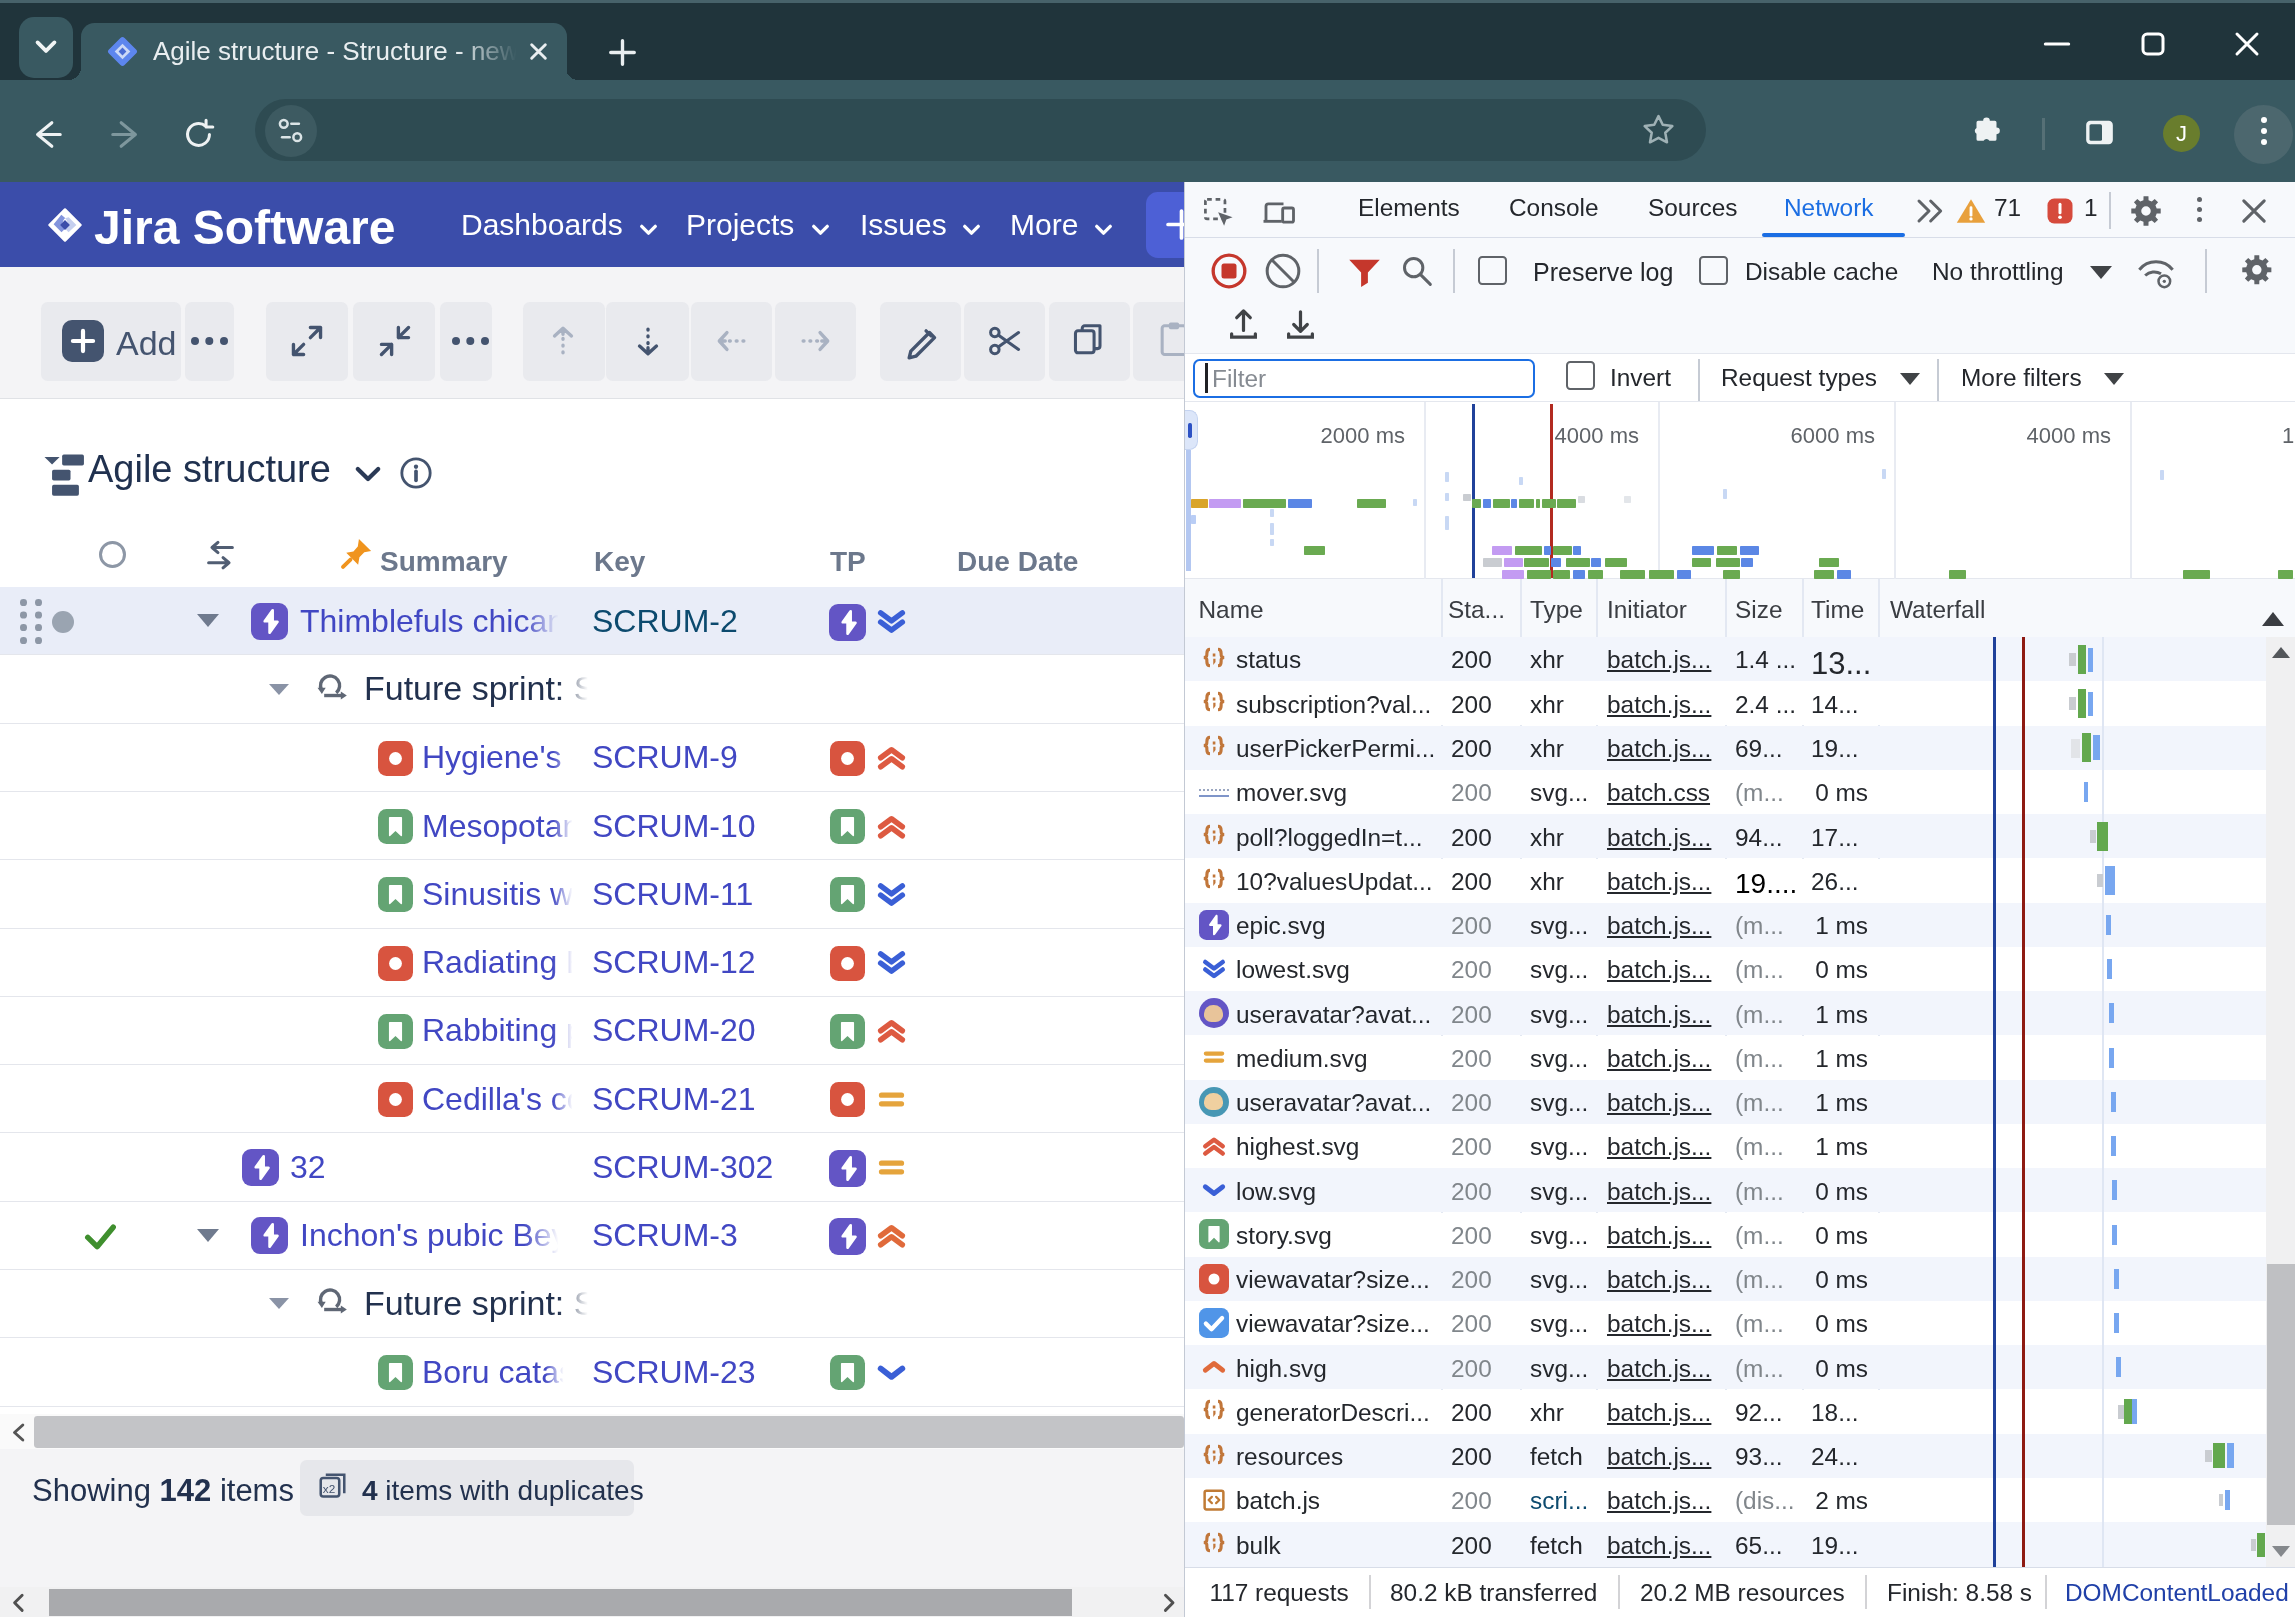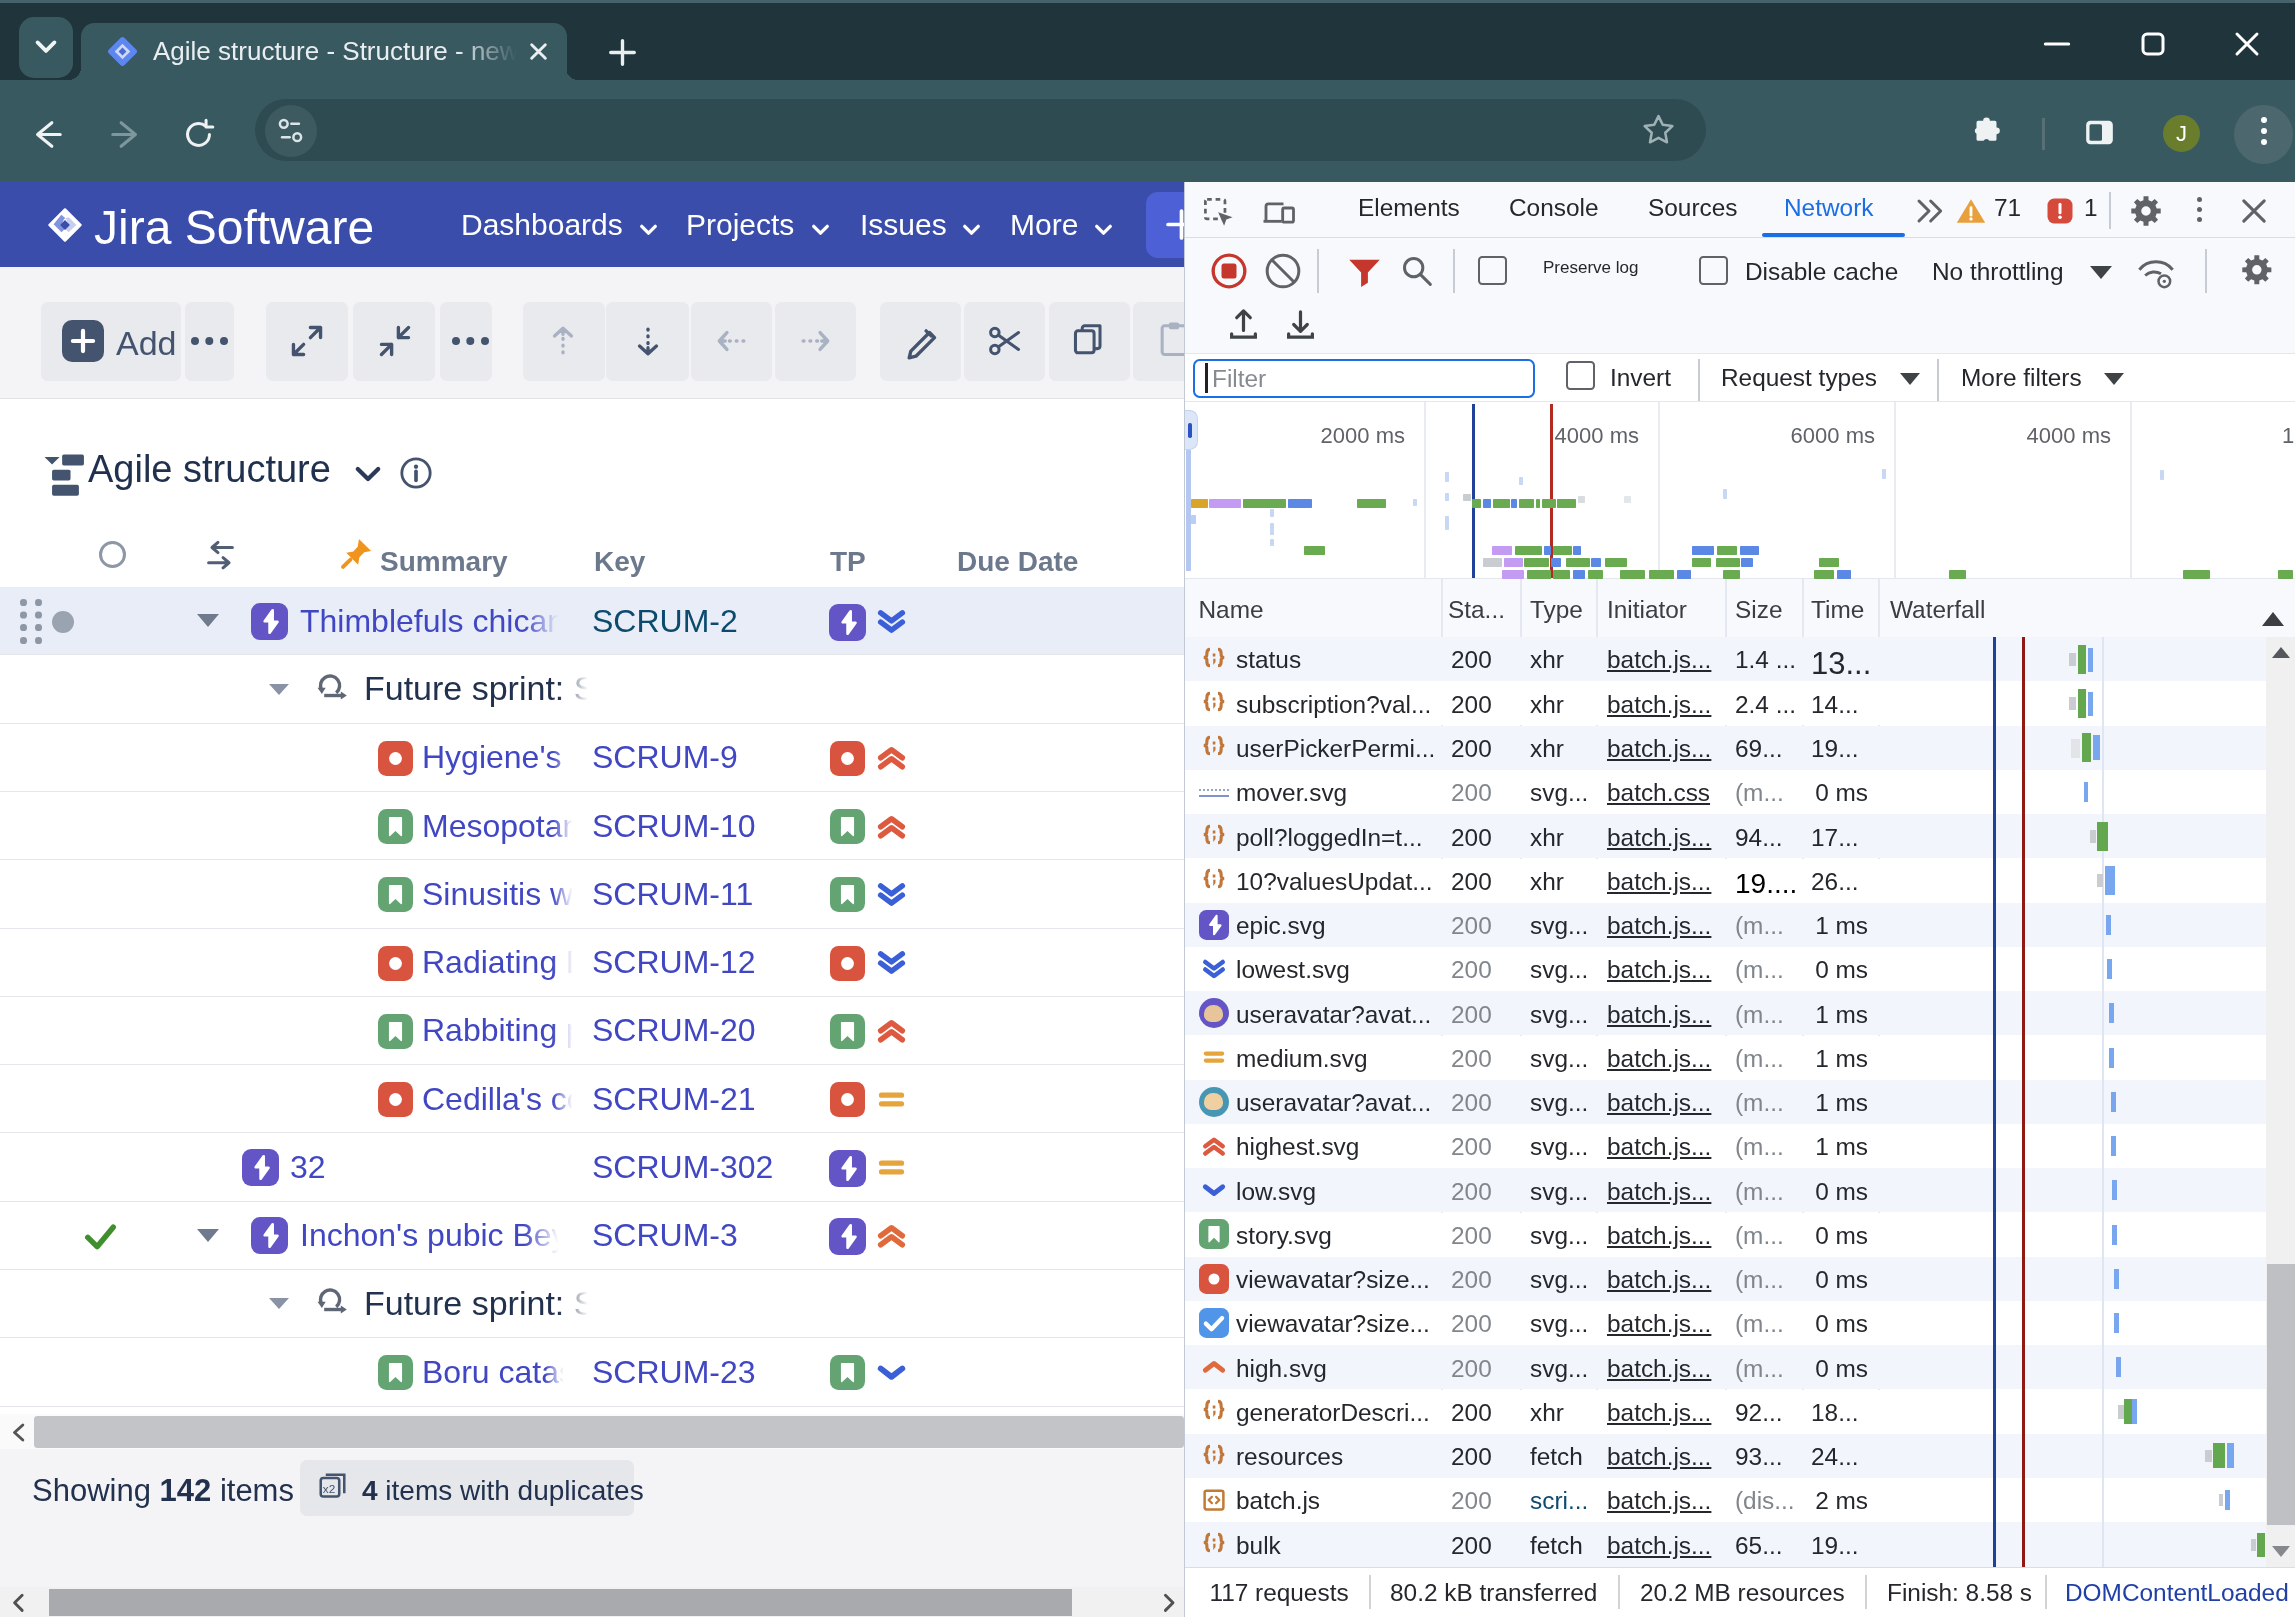--- a/index.html
+++ b/index.html
@@ -69,21 +69,21 @@
 <div class="abs" style="left:2261px;top:117px;width:5.9px;height:5.9px;border-radius:50%;background:#fff;box-shadow:0 11px 0 #fff,0 22px 0 #fff"></div>
 </div>
 <div class="abs" style="left:0;top:182px;width:1184px;height:1436px;overflow:hidden;background:#fff">
 <div class="abs" style="left:0;top:0;width:1184px;height:85px;background:#3b4daa">
 <svg class="abs" style="left:44px;top:22px" width="42" height="42" viewBox="0 0 24 24">
 <path d="M11.53 2.6 2.6 11.53a.66.66 0 0 0 0 .94l8.93 8.93c.26.26.68.26.94 0l8.93-8.93a.66.66 0 0 0 0-.94L12.47 2.6a.66.66 0 0 0-.94 0z" fill="#fff"></path>
 <path d="M12 8.1c1.9 1.9 2 4 .1 6l1.9 2 4.5-4.1-4.4-4.4z" fill="#c5cfef"></path>
 <path d="M12.1 8 9.9 6.2 5.5 11.6l4.5 4.5 2-1.9c-1.9-2-1.8-4.2.1-6.2z" fill="#8294dd"></path>
 <path d="M12 9.2 14.8 12 12 14.8 9.2 12z" fill="#3b4daa"></path>
 </svg>
-<div class="abs" style="left:94px;top:17.7px;font-size:48px;font-weight:400;color:#fff">Jira Software</div>
+<div class="abs" style="left:94px;top:17.7px;font-size:48px;font-weight:700;color:#fff">Jira Software</div>
 <div class="abs" style="left:461px;top:26px;font-size:30px;color:#fff">Dashboards</div>
       <svg class="abs" style="left:636px;top:35px" width="25" height="25" viewBox="0 0 24 24">
         <path d="M5.5 9 12 15.5 18.5 9" stroke="#fff" stroke-width="3.2" fill="none" stroke-linecap="round" stroke-linejoin="round"></path>
       </svg>
 <div class="abs" style="left:686px;top:26px;font-size:30px;color:#fff">Projects</div>
       <svg class="abs" style="left:808px;top:35px" width="25" height="25" viewBox="0 0 24 24">
         <path d="M5.5 9 12 15.5 18.5 9" stroke="#fff" stroke-width="3.2" fill="none" stroke-linecap="round" stroke-linejoin="round"></path>
       </svg>
 <div class="abs" style="left:860px;top:26px;font-size:30px;color:#fff">Issues</div>
       <svg class="abs" style="left:959px;top:35px" width="25" height="25" viewBox="0 0 24 24">
@@ -440,21 +440,21 @@
 <div class="abs" style="left:132px;top:67px;width:1.7px;height:44px;background:#c6cbd4"></div>
 <svg style="position:absolute;left:160px;top:71px" width="39" height="39" viewBox="0 0 46 46" xmlns="http://www.w3.org/2000/svg">
       <path d="M5 8h36L27 23v12l-8 5V23z" fill="#c5372c"></path>
     </svg>
 <svg style="position:absolute;left:212px;top:69px" width="40" height="40" viewBox="0 0 48 48" xmlns="http://www.w3.org/2000/svg">
       <circle cx="20" cy="20" r="11" fill="none" stroke="#5f6368" stroke-width="3.6"></circle>
       <path d="m28 28 12 12" stroke="#5f6368" stroke-width="3.6" stroke-linecap="round"></path>
     </svg>
 <div class="abs" style="left:268px;top:67px;width:1.7px;height:44px;background:#c6cbd4"></div>
 <div class="abs" style="left:293px;top:74px;width:29px;height:29px;border:2.5px solid #5f6368;border-radius:4.2px"></div>
-<div class="abs" style="left:358px;top:76px;font-size:17px;color:#24272c">Preserve log</div>
+<div class="abs" style="left:348px;top:76px;font-size:25px;color:#24272c">Preserve log</div>
 <div class="abs" style="left:514px;top:74px;width:29px;height:29px;border:2.5px solid #5f6368;border-radius:4.2px"></div>
 <div class="abs" style="left:560px;top:76px;font-size:24.4px;color:#24272c">Disable cache</div>
 <div class="abs" style="left:747px;top:76px;font-size:24.4px;color:#24272c">No throttling</div>
 <div class="abs" style="left:905px;top:84px;width:0;height:0;border-left:11px solid transparent;border-right:11px solid transparent;border-top:13.5px solid #404346"></div>
 <svg style="position:absolute;left:949px;top:71px" width="44" height="40" viewBox="0 0 52 48" xmlns="http://www.w3.org/2000/svg">
       <path d="M6 20a26 26 0 0 1 40 0" fill="none" stroke="#5f6368" stroke-width="3.6"></path>
       <path d="M13 27a16 16 0 0 1 19-2" fill="none" stroke="#5f6368" stroke-width="3.6"></path>
       <circle cx="36" cy="34" r="7" fill="none" stroke="#5f6368" stroke-width="3"></circle>
       <circle cx="36" cy="34" r="2" fill="#5f6368"></circle>
     </svg>

